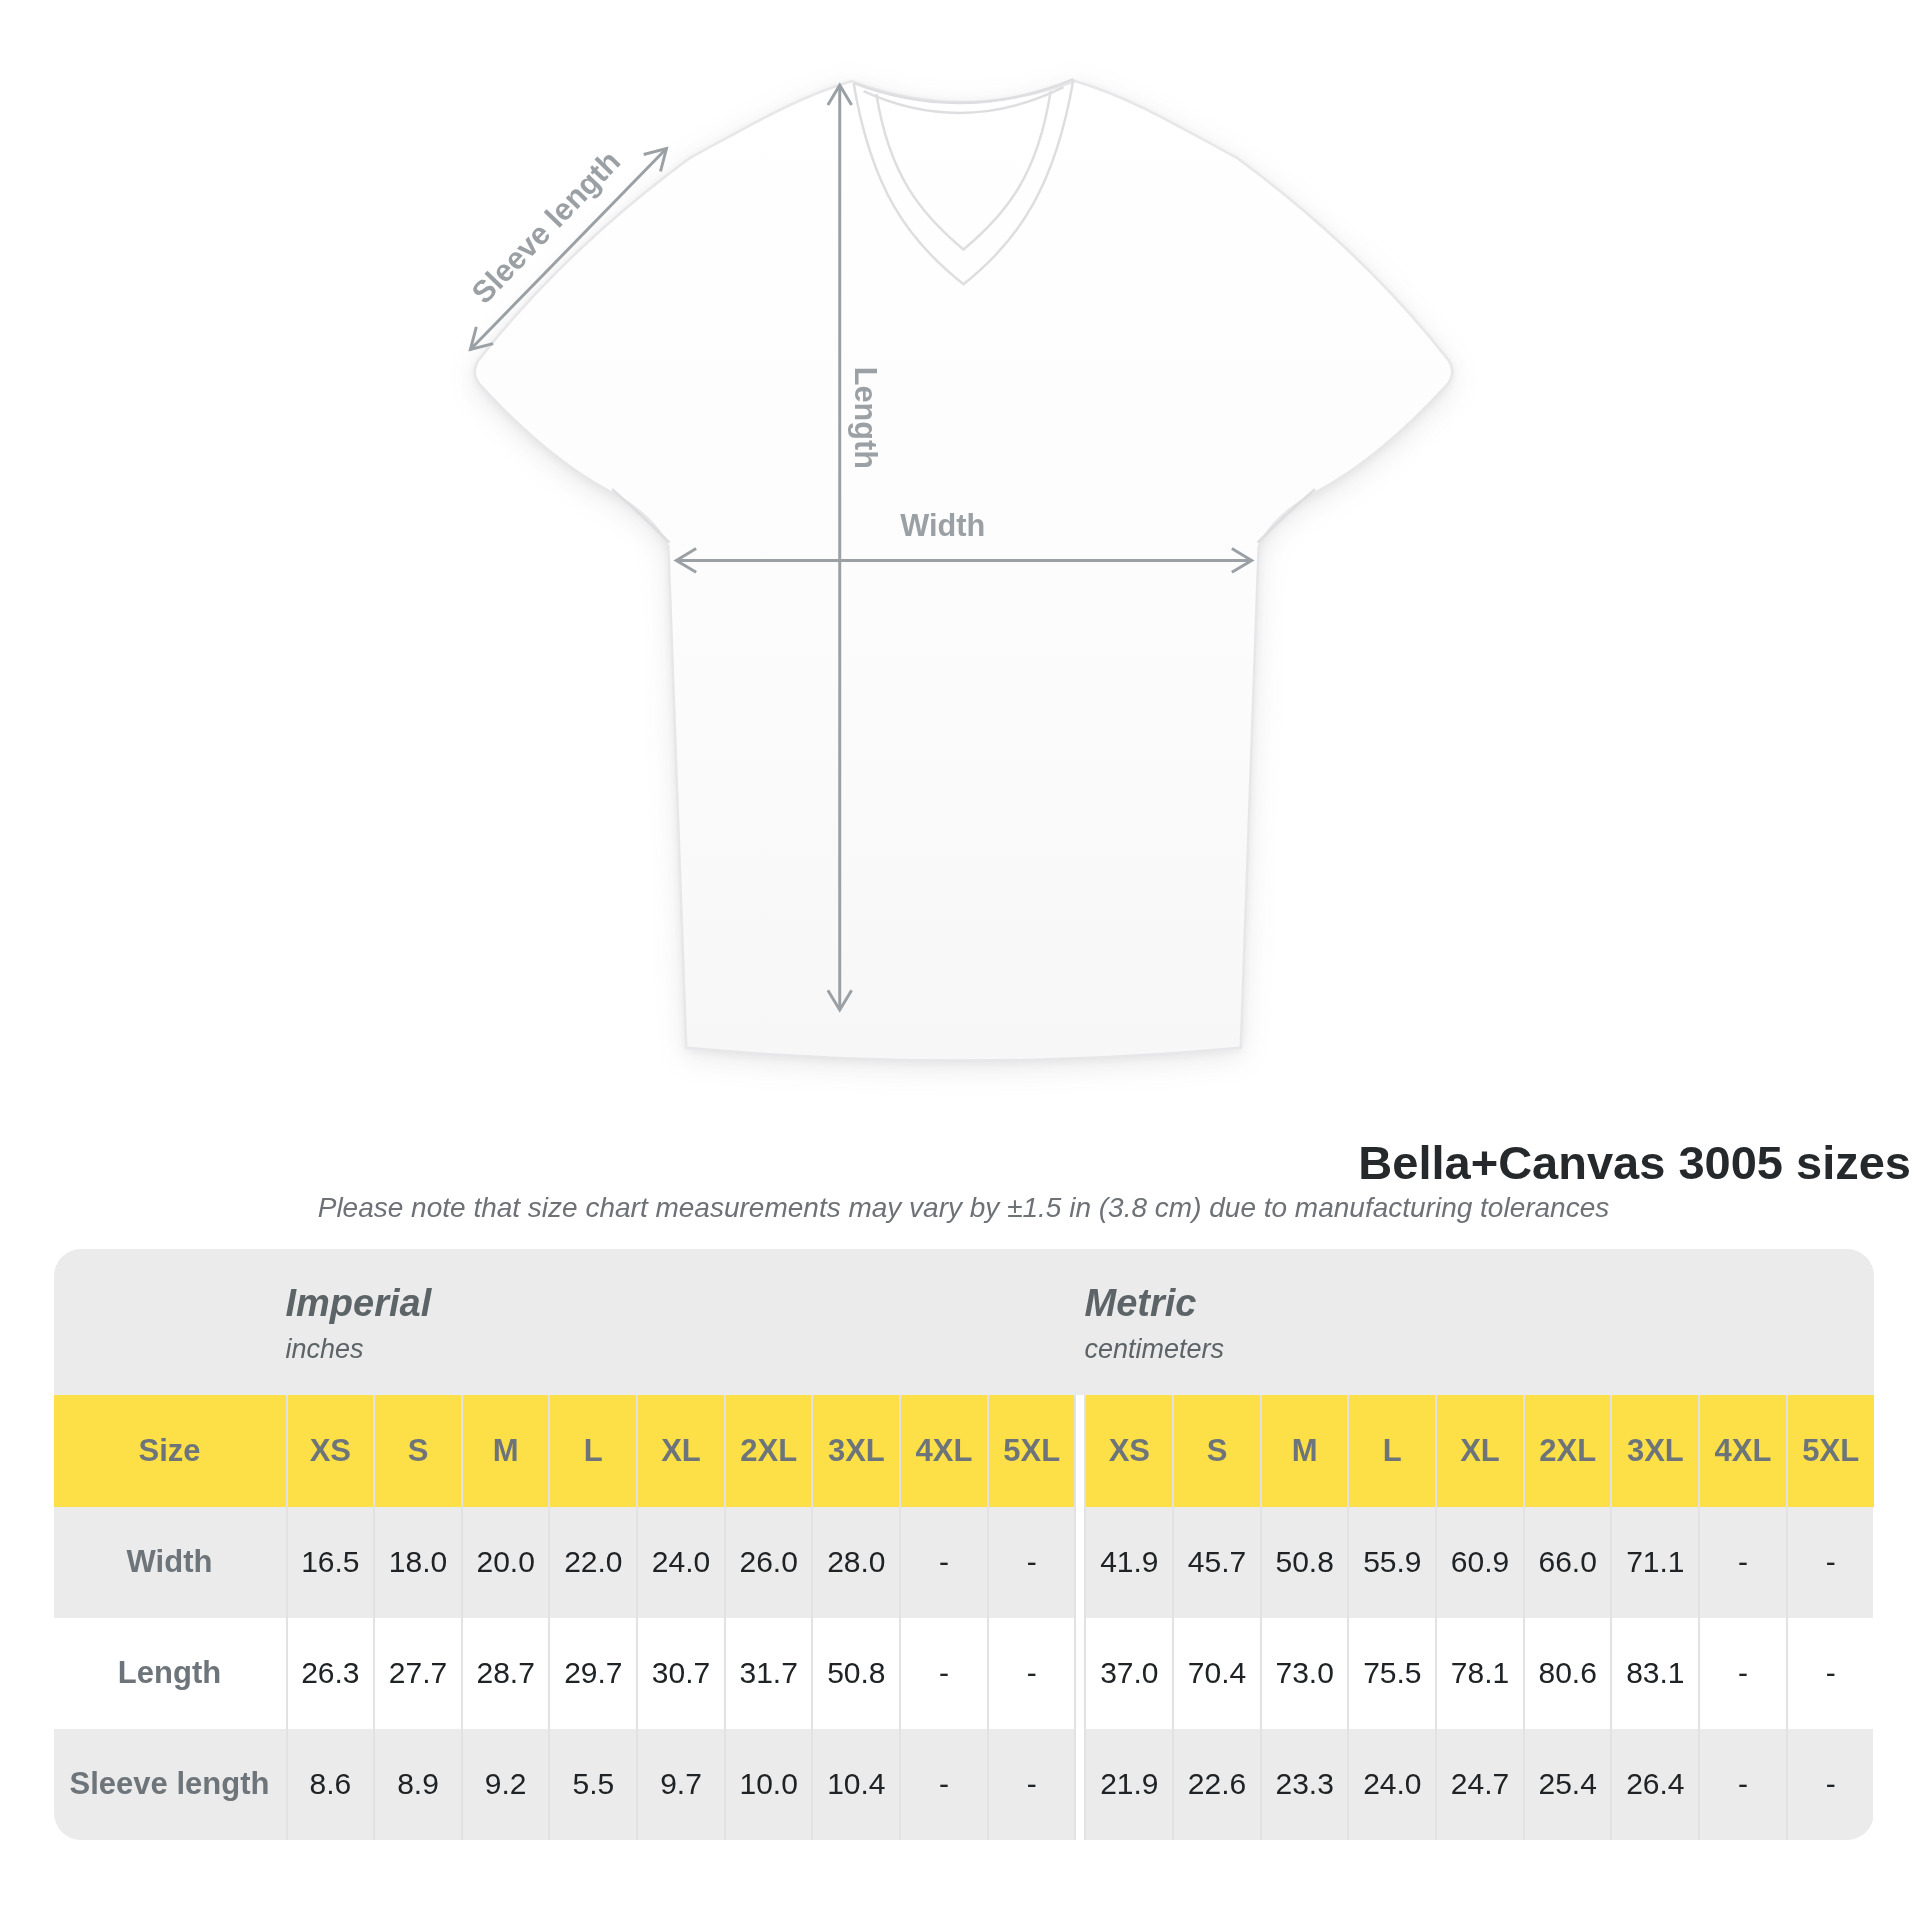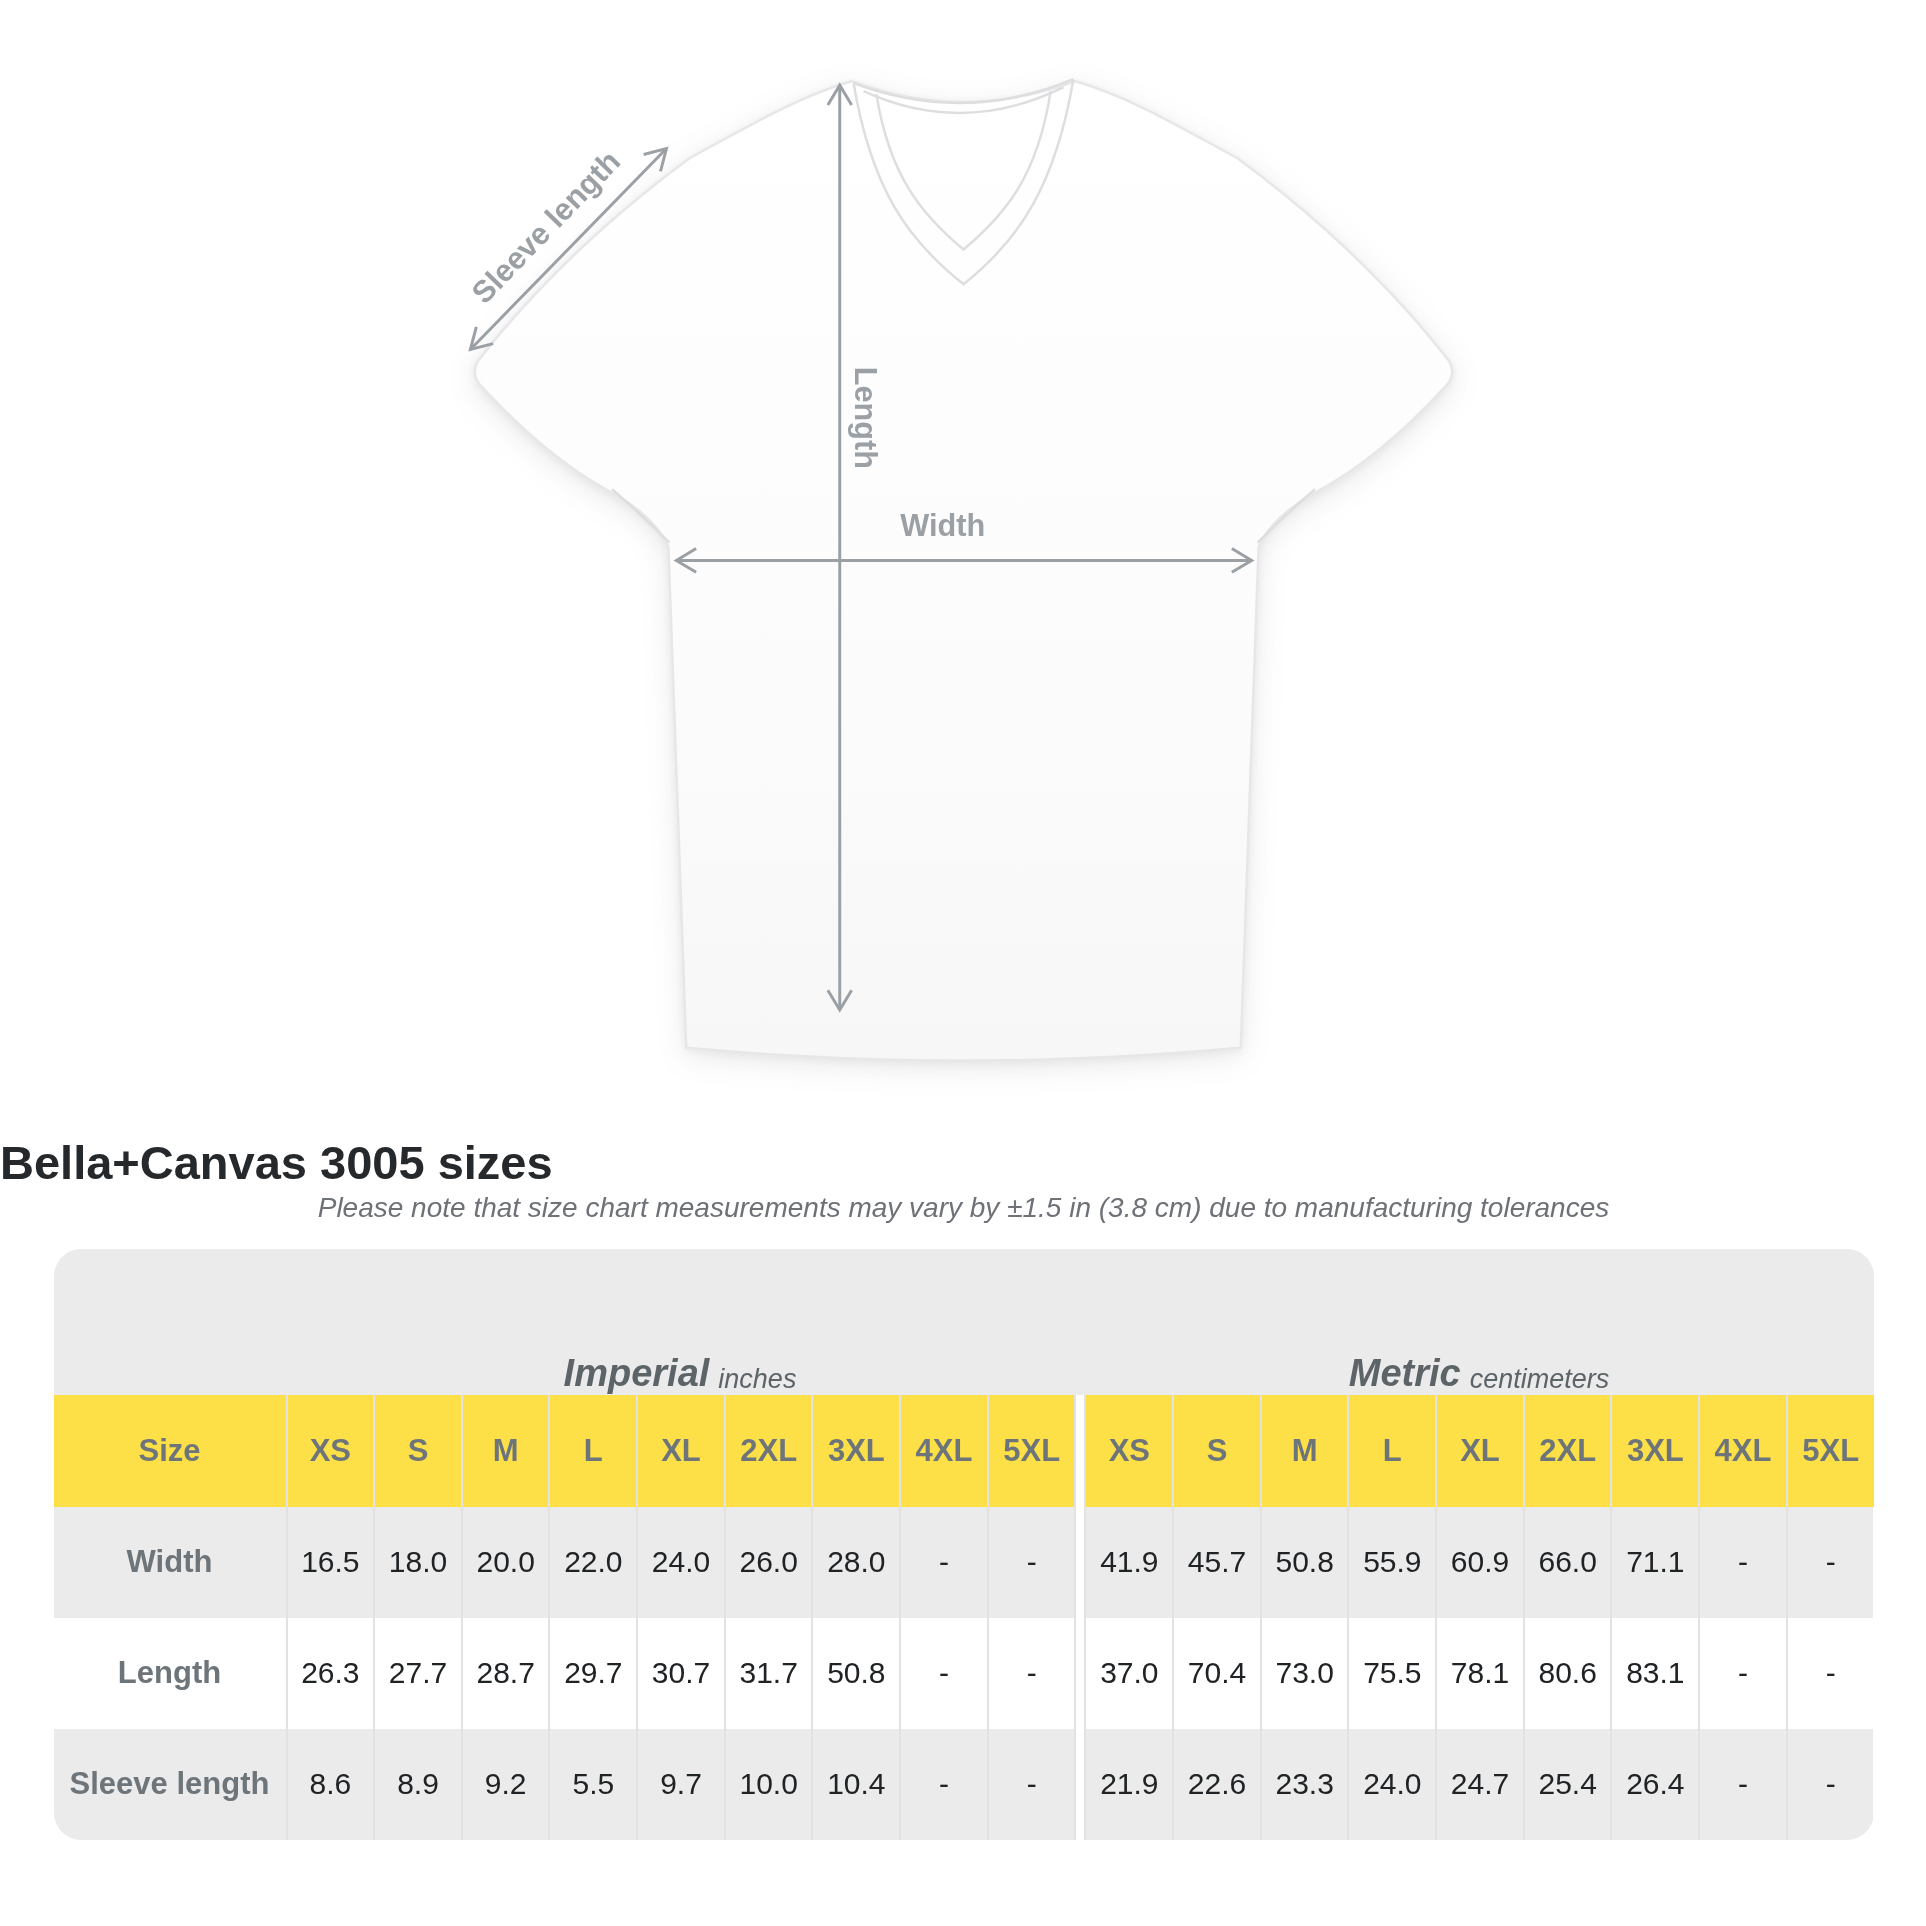--- a/index.html
+++ b/index.html
@@ -28,34 +28,34 @@
   }
   .collar-line{fill:none;stroke:#dedee0;stroke-width:2.5;}
   .measure-line{stroke:var(--accent);stroke-width:3;fill:none;}
   .arrow-head{stroke:var(--accent);stroke-width:3;fill:none;}
   .measure-label{
     fill:var(--accent);font-size:31px;font-weight:bold;
     font-family:"Liberation Sans","DejaVu Sans",sans-serif;
   }
   
   .page-title{
-    margin:28px 0 0;text-align:left;
+    margin:28px 16px 0;text-align:right;
     font-size:47px;line-height:1.12;font-weight:bold;color:var(--title);
   }
   .page-subtitle{
     margin:2px 0 0;text-align:center;
     font-size:28px;font-style:italic;color:var(--subtitle);
   }
   
   .size-table{width:1820px;margin:25px auto 0;}
   .band{
     height:146px;background:var(--stripe);border-radius:27px 27px 0 0;
     display:grid;grid-template-columns:232px 1fr 10px 1fr;
   }
-  .unit-group{display:flex;flex-direction:row;align-items:flex-end;justify-content:center;gap:9px;padding-top:4px;}
+  .unit-group{display:flex;flex-direction:column;align-items:flex-start;justify-content:center;gap:9px;padding-top:4px;}
   .unit-name{font-size:38px;font-weight:bold;font-style:italic;color:var(--head);}
   .unit-sub{font-size:27px;font-style:italic;color:var(--head);}
   .trow{display:grid;grid-template-columns:232px repeat(9,1fr) 10px repeat(9,1fr);}
   .header-row{height:112px;background:#fde047;}
   .data-row{height:111px;background:#fff;}
   .data-row.stripe .cell{background:var(--stripe);}
   .data-row.stripe .cell.gap{background:#ffffff;}
   .data-row:last-child{border-radius:0 0 27px 27px;overflow:hidden;}
   .cell{
     display:flex;align-items:center;justify-content:center;

